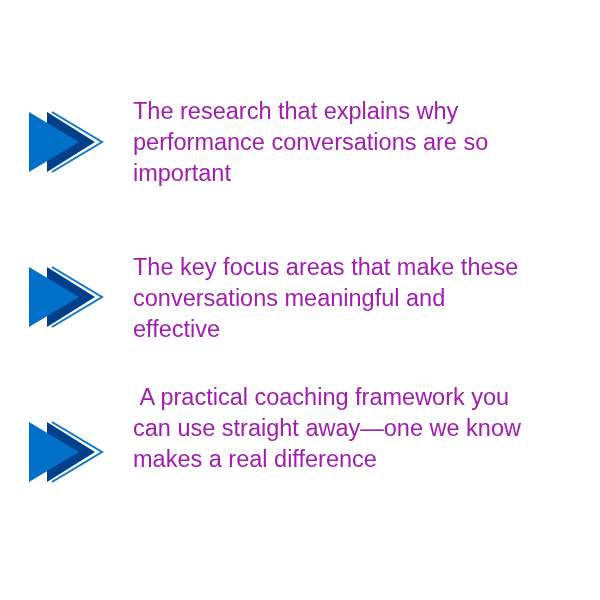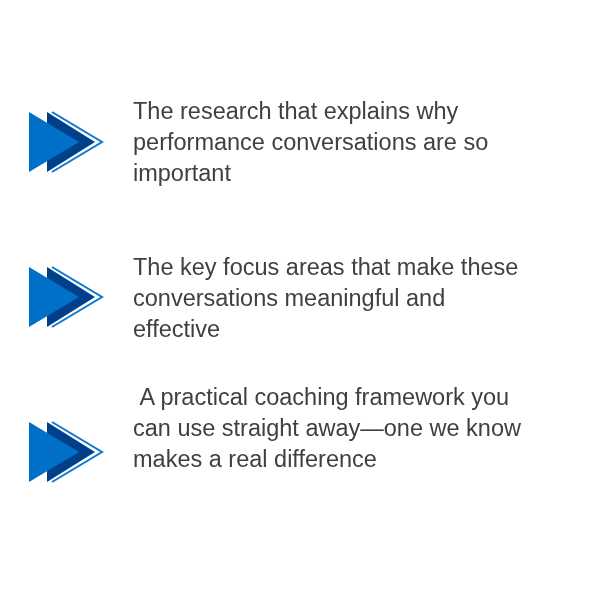--- a/index.html
+++ b/index.html
@@ -1,19 +1,19 @@
 <!DOCTYPE html>
 <html><head>
 <meta charset="utf-8">
 <style>
   html, body { margin: 0; padding: 0; background: #ffffff; }
   body { width: 600px; height: 600px; position: relative; overflow: hidden; font-family: "Liberation Sans", "DejaVu Sans", sans-serif; }
   .item { position: absolute; left: 0; width: 600px; }
   .icon { position: absolute; left: 29px; width: 75px; height: 64px; }
-  .text { position: absolute; left: 133px; width: 440px; font-size: 23.5px; line-height: 31px; color: #404040; white-space: pre-wrap; }
+  .text { position: absolute; left: 133px; width: 440px; font-size: 23.5px; line-height: 31px; color: #a21caf; white-space: pre-wrap; }
 </style>
 </head>
 <body>
 
 <div class="item" style="top:0;">
   <svg class="icon" style="top:110px;" viewBox="0 0 75 64">
     <polyline points="23,2 73,32 23,62" fill="none" stroke="#0A78D0" stroke-width="2"></polyline>
     <polygon points="18,2 66,32 18,62" fill="#003F8A"></polygon>
     <polygon points="0,2 50,32 0,62" fill="#0070C8"></polygon>
   </svg>

